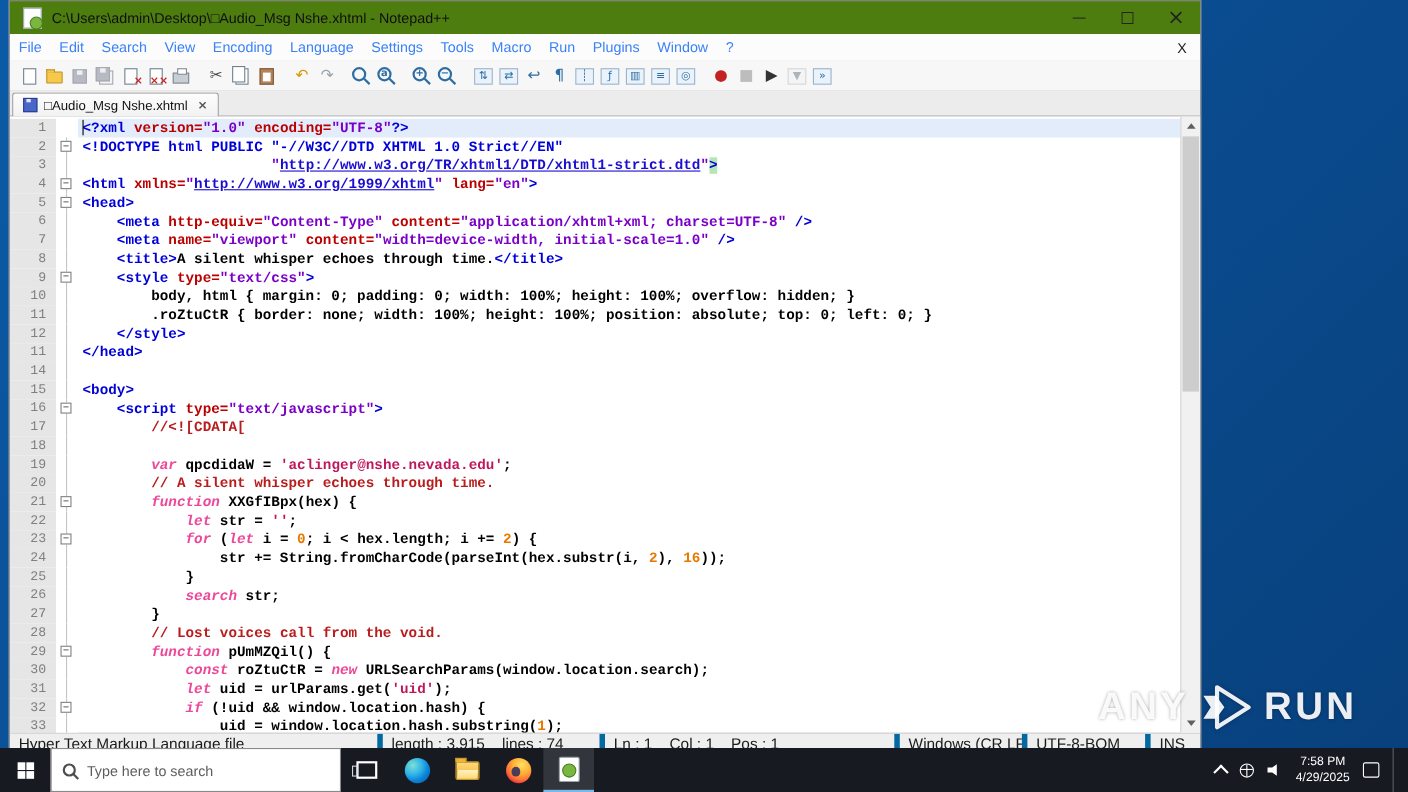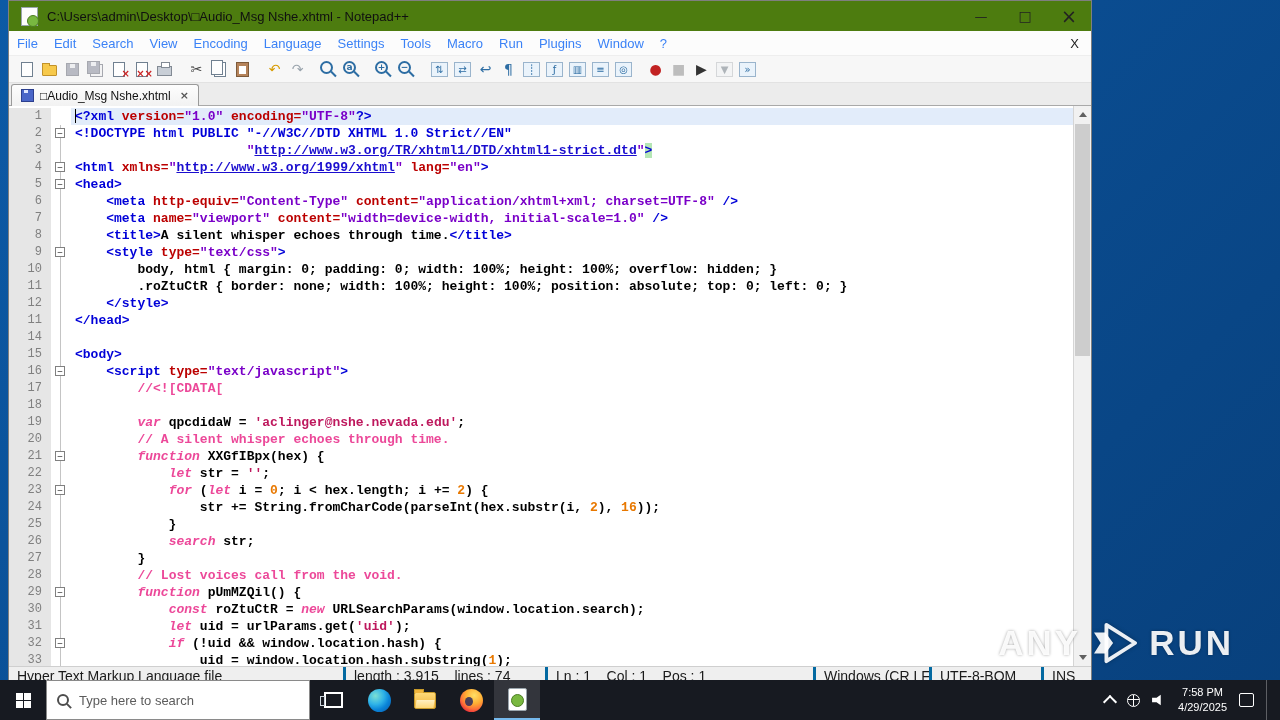--- a/index.html
+++ b/index.html
@@ -57,37 +57,37 @@
   .fm.vl::before{content:'';position:absolute;left:9px;top:0;bottom:0;width:1px;background:#c4c4c4;}
   .fbox{position:absolute;left:4px;top:3px;width:10px;height:10px;border:1px solid #808080;background:#fff;color:#404040;font:400 9px/8px "DejaVu Sans Mono",monospace;text-align:center;z-index:1;box-sizing:border-box;font-style:normal;}
   .code{flex:1;white-space:pre;position:relative;padding-left:4px;}
   .row.cur .code{background:#e2ecfa;}
   .caret{position:absolute;left:4px;top:1px;width:1px;height:14px;background:#000;}
   .c-tag{color:#0000d8;}
   .c-attr{color:#bb0000;}
   .c-val{color:#7a00c8;}
   .c-link{color:#1a0dcf;text-decoration:underline;}
   .c-str{color:#be185d;}
-  .c-com{color:#ec4899;}
+  .c-com{color:#b91c1c;}
   .c-kw{color:#ec4899;font-style:italic;}
   .c-num{color:#e87800;}
   .c-pl{color:#000;}
   .c-match{color:#0000d8;background:#b5e6b5;}
 
   .vscroll{width:17px;flex:none;background:#f1f1f1;border-left:1px solid #d5d5d5;position:relative;}
   .sarrow{position:absolute;left:0;right:0;height:17px;display:flex;align-items:center;justify-content:center;}
   .sarrow.up{top:0;}
   .sarrow.down{bottom:0;}
   .tri-up{width:0;height:0;border-left:4px solid transparent;border-right:4px solid transparent;border-bottom:5px solid #606060;}
   .tri-down{width:0;height:0;border-left:4px solid transparent;border-right:4px solid transparent;border-top:5px solid #606060;}
   .sthumb{position:absolute;top:18px;left:1px;right:1px;height:232px;background:#cdcdcd;}
 
   .statusbar{height:18px;flex:none;background:#efefef;border-top:1px solid #cfcfcf;display:flex;align-items:center;font-size:14px;color:#1a1a1a;overflow:hidden;}
   .st{white-space:pre;overflow:hidden;padding:0 8px;box-sizing:border-box;flex:none;}
-  .st + .st{border-left:3px solid #0369a1;height:100%;display:flex;align-items:center;}
+  .st + .st{border-left:5px solid #0369a1;height:100%;display:flex;align-items:center;}
   .st1{width:334px;}
   .st2{width:202px;}
   .st3{width:268px;}
   .st4{width:116px;}
   .st5{width:112px;}
   .st6{flex:1;}
 
   
   .taskbar{position:absolute;left:0;right:0;bottom:0;height:40px;background:#171a21;display:flex;align-items:stretch;z-index:10;}
   .tb-start{width:46px;display:flex;align-items:center;justify-content:center;}

